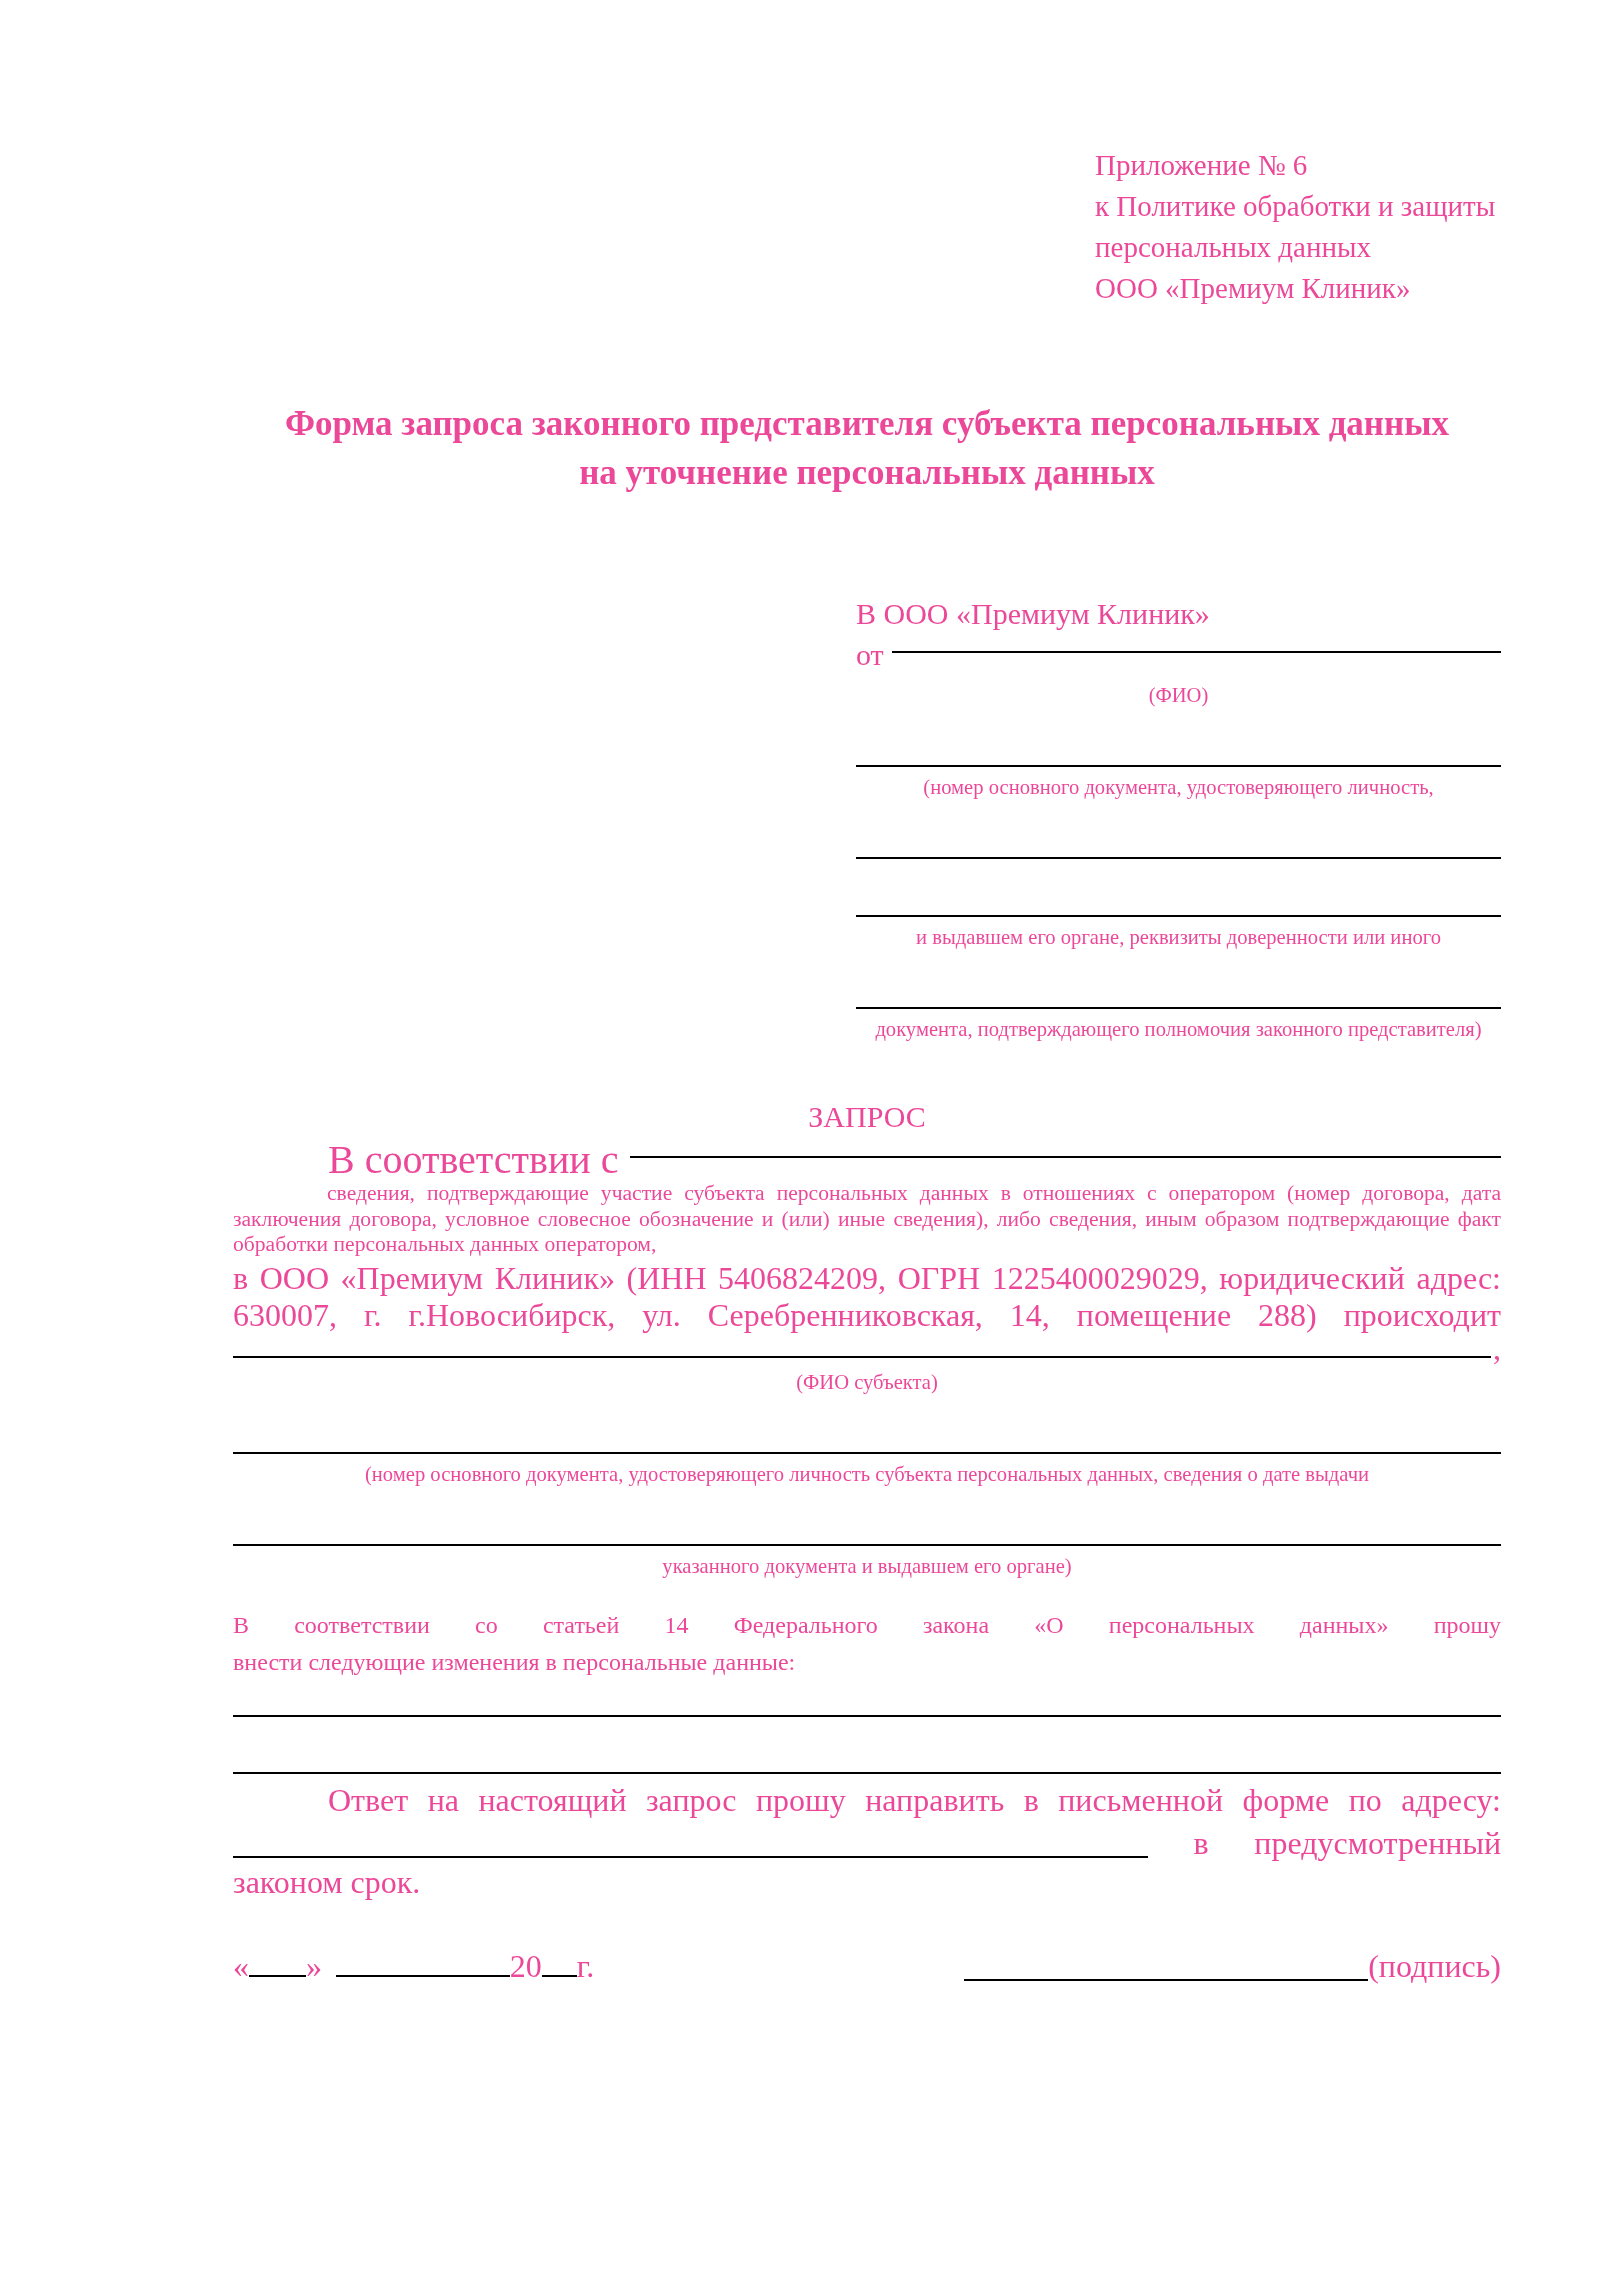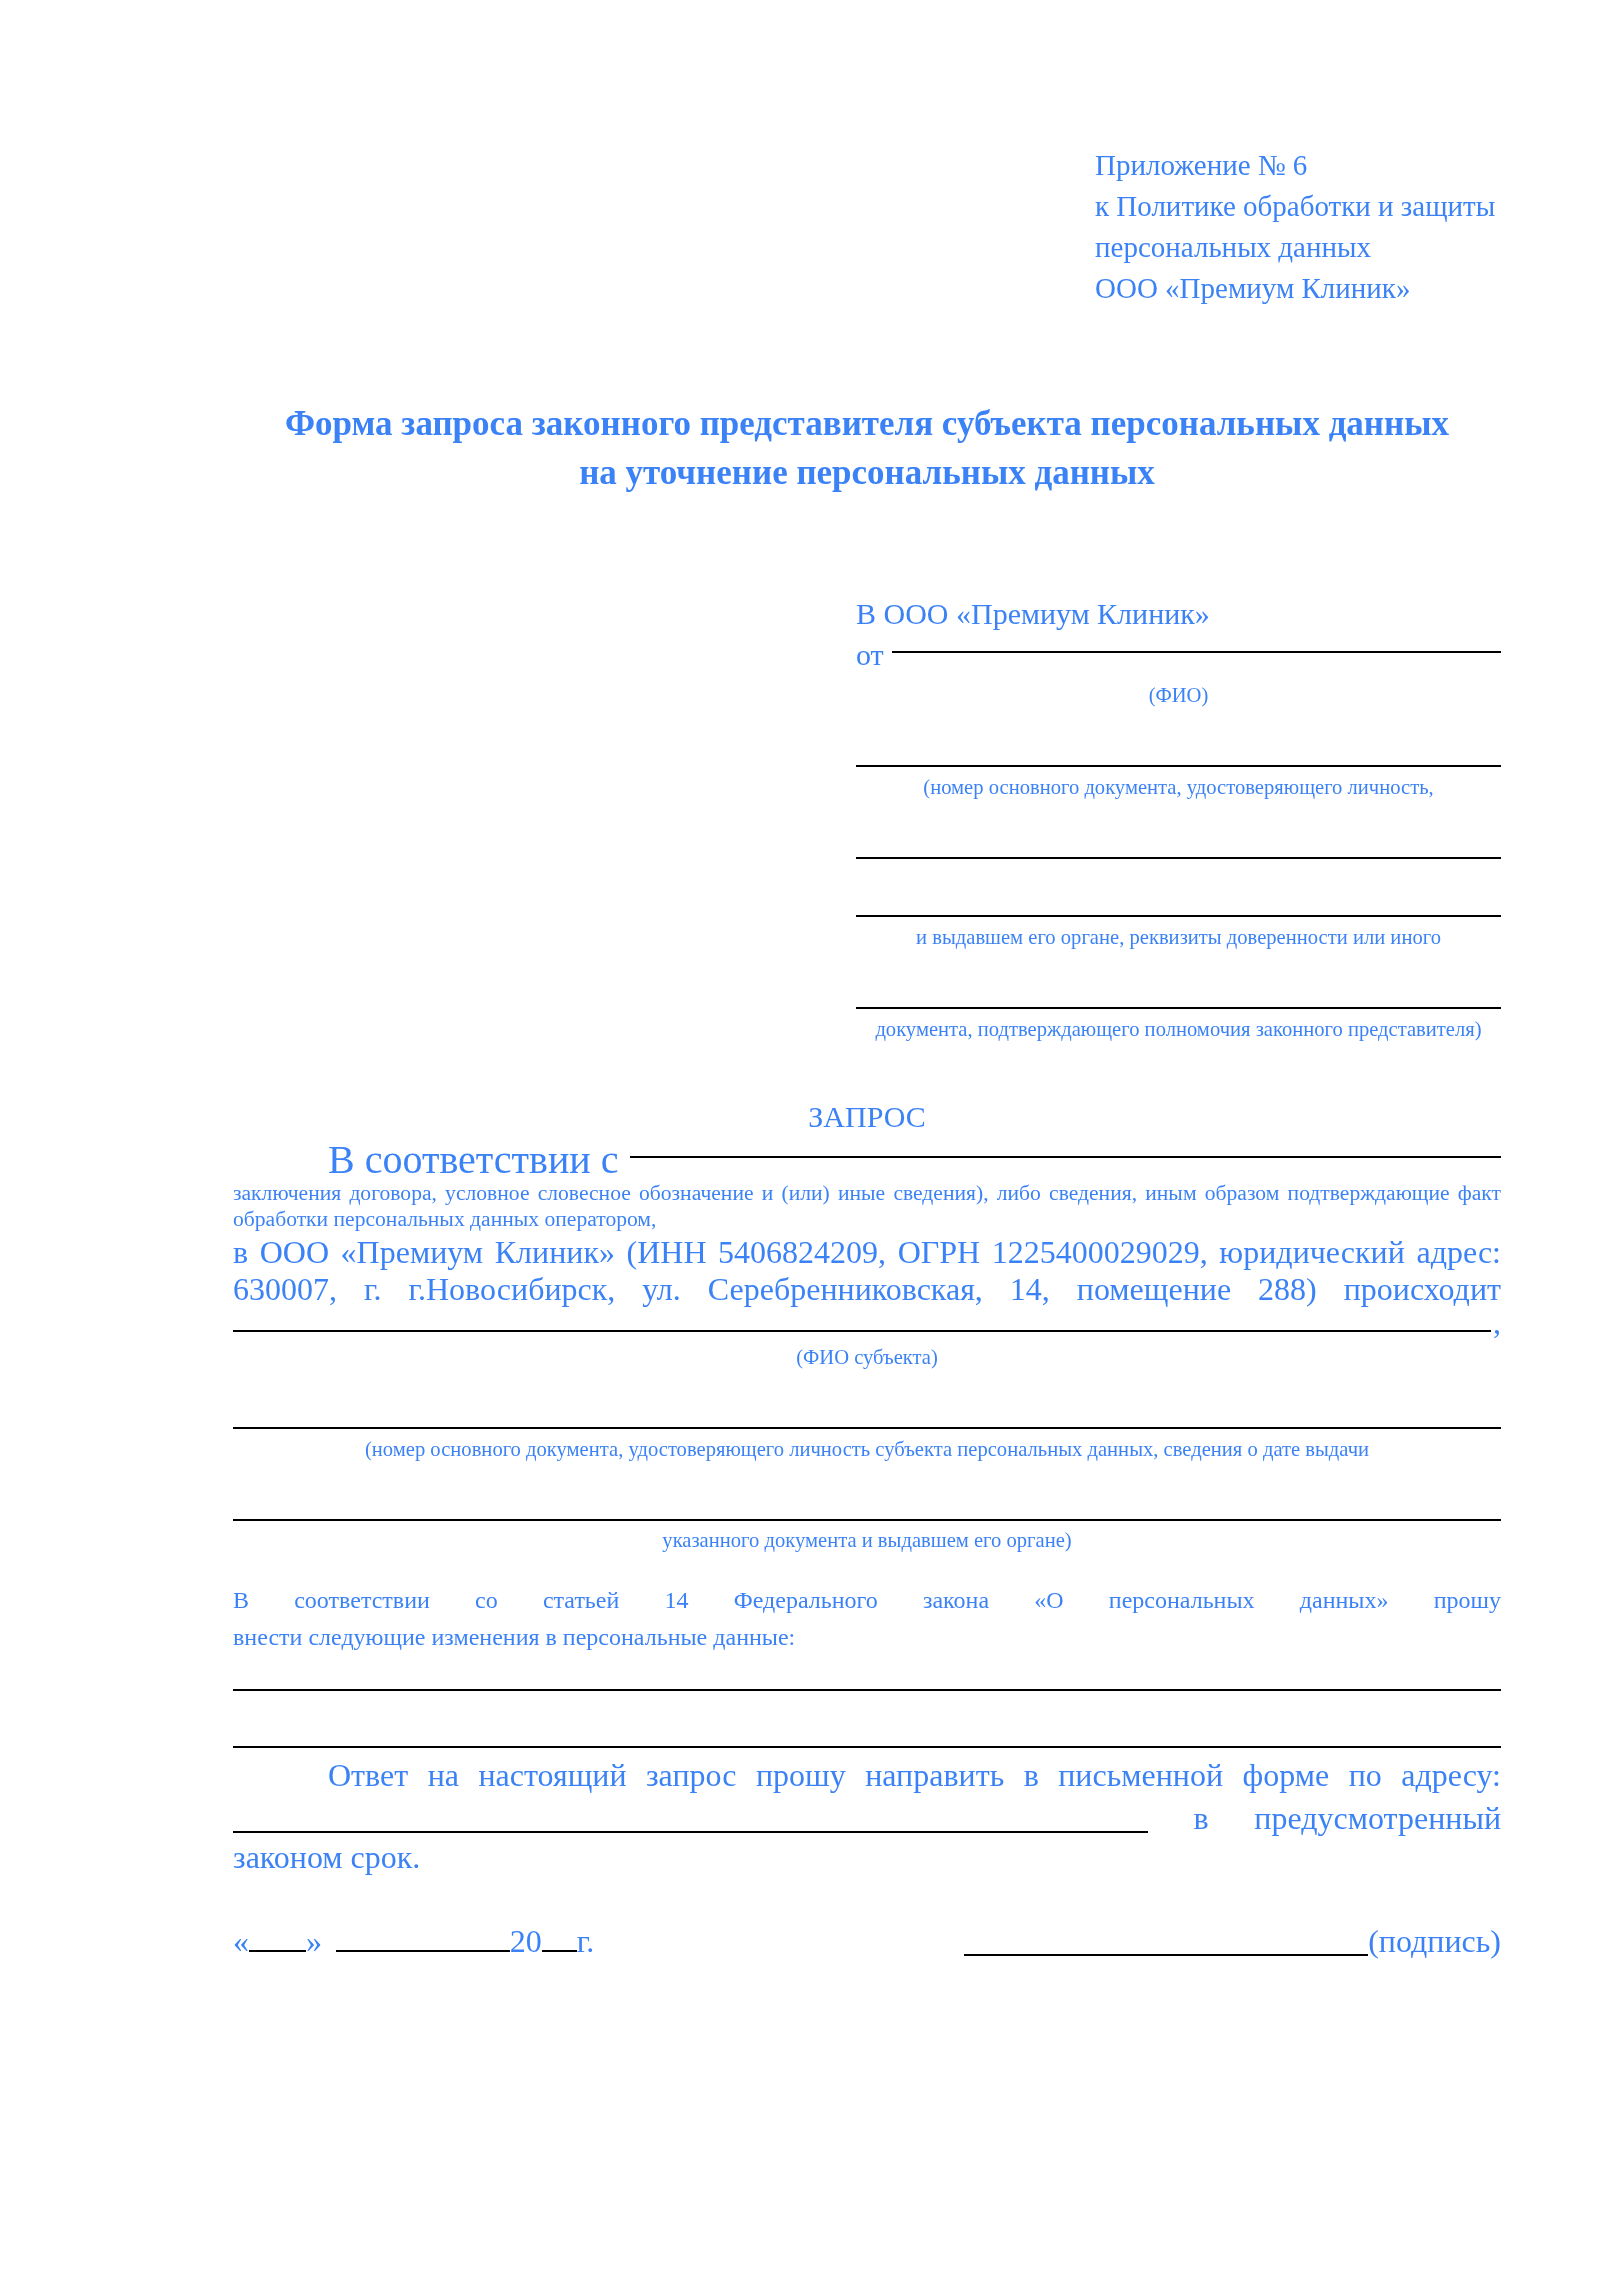--- a/index.html
+++ b/index.html
@@ -2,21 +2,21 @@
 <html><head>
 <meta charset="utf-8">
 <style>
   html, body { margin: 0; padding: 0; background: #e8e8e8; }
   .page {
     position: relative;
     width: 1621px;
     height: 2293px;
     background: #ffffff;
     font-family: "Liberation Serif", serif;
-    color: #3b82f6;
+    color: #ec4899;
     box-sizing: border-box;
     padding: 0 120px 0 233px;
     overflow: hidden;
   }
   .appendix {
     margin-left: 862px;
     padding-top: 145px;
     font-size: 29px;
     line-height: 41px;
   }
@@ -132,20 +132,21 @@
   </div>
 
   <div class="req-heading">ЗАПРОС</div>
 
   <div class="accordance">
     <span class="label">В соответствии с</span>
     <div class="fill"></div>
   </div>
 
   <div class="note">
+    <div class="jline indent">сведения, подтверждающие участие субъекта персональных данных в отношениях с оператором (номер договора, дата</div>
     <div class="jline">заключения договора, условное словесное обозначение и (или) иные сведения), либо сведения, иным образом подтверждающие факт</div>
     <div>обработки персональных данных оператором,</div>
   </div>
 
   <div class="body-par">
     <div class="jline">в ООО «Премиум Клиник» (ИНН 5406824209, ОГРН 1225400029029, юридический адрес:</div>
     <div class="jline">630007, г. г.Новосибирск, ул. Серебренниковская, 14, помещение 288) происходит</div>
   </div>
 
   <div class="subject-fio-row">

